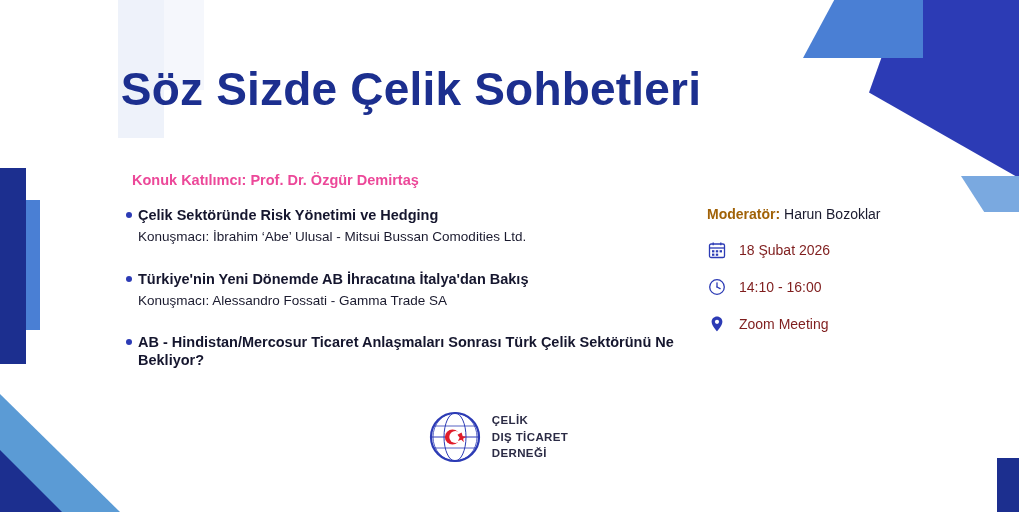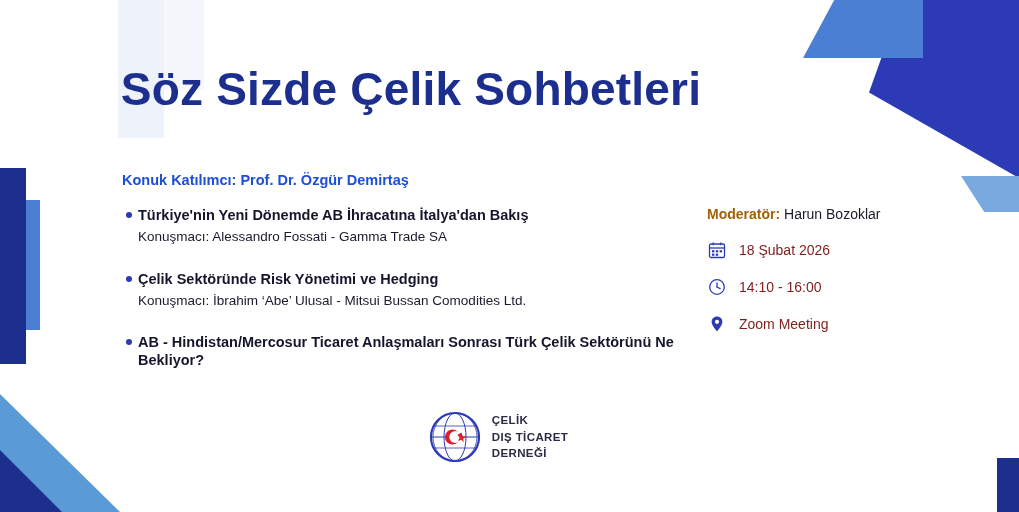--- a/index.html
+++ b/index.html
@@ -98,25 +98,25 @@
     text-align: center;
     font-size: 46px;
     font-weight: bold;
     color: #1c2f8f;
     letter-spacing: 0.2px;
   }
 
   
   .guest {
     position: absolute;
-    left: 122px;
+    left: 132px;
     top: 172px;
     font-size: 14.5px;
     font-weight: bold;
-    color: #1d4ed8;
+    color: #ec4899;
   }
 
   .sessions {
     position: absolute;
     left: 126px;
     top: 206px;
     width: 610px;
   }
   .session { margin-bottom: 24px; }
   .session-title {
@@ -220,31 +220,31 @@
 
   <div class="title">Söz Sizde Çelik Sohbetleri</div>
 
   <div class="guest">Konuk Katılımcı: Prof. Dr. Özgür Demirtaş</div>
 
   <div class="sessions">
 
     <div class="session">
       <div class="session-title">
         <span class="bullet"></span>
+        <span>Çelik Sektöründe Risk Yönetimi ve Hedging</span>
+      </div>
+      <div class="session-speaker">Konuşmacı: İbrahim ‘Abe’ Ulusal -  Mitsui Bussan Comodities Ltd.</div>
+    </div>
+
+    <div class="session">
+      <div class="session-title">
+        <span class="bullet"></span>
         <span>Türkiye'nin Yeni Dönemde AB İhracatına İtalya'dan Bakış</span>
       </div>
       <div class="session-speaker">Konuşmacı: Alessandro Fossati - Gamma Trade SA</div>
-    </div>
-
-    <div class="session">
-      <div class="session-title">
-        <span class="bullet"></span>
-        <span>Çelik Sektöründe Risk Yönetimi ve Hedging</span>
-      </div>
-      <div class="session-speaker">Konuşmacı: İbrahim ‘Abe’ Ulusal -  Mitsui Bussan Comodities Ltd.</div>
     </div>
 
     <div class="session">
       <div class="session-title">
         <span class="bullet"></span>
         <span>AB - Hindistan/Mercosur Ticaret Anlaşmaları Sonrası Türk Çelik Sektörünü Ne Bekliyor?</span>
       </div>
     </div>
 
   </div>

